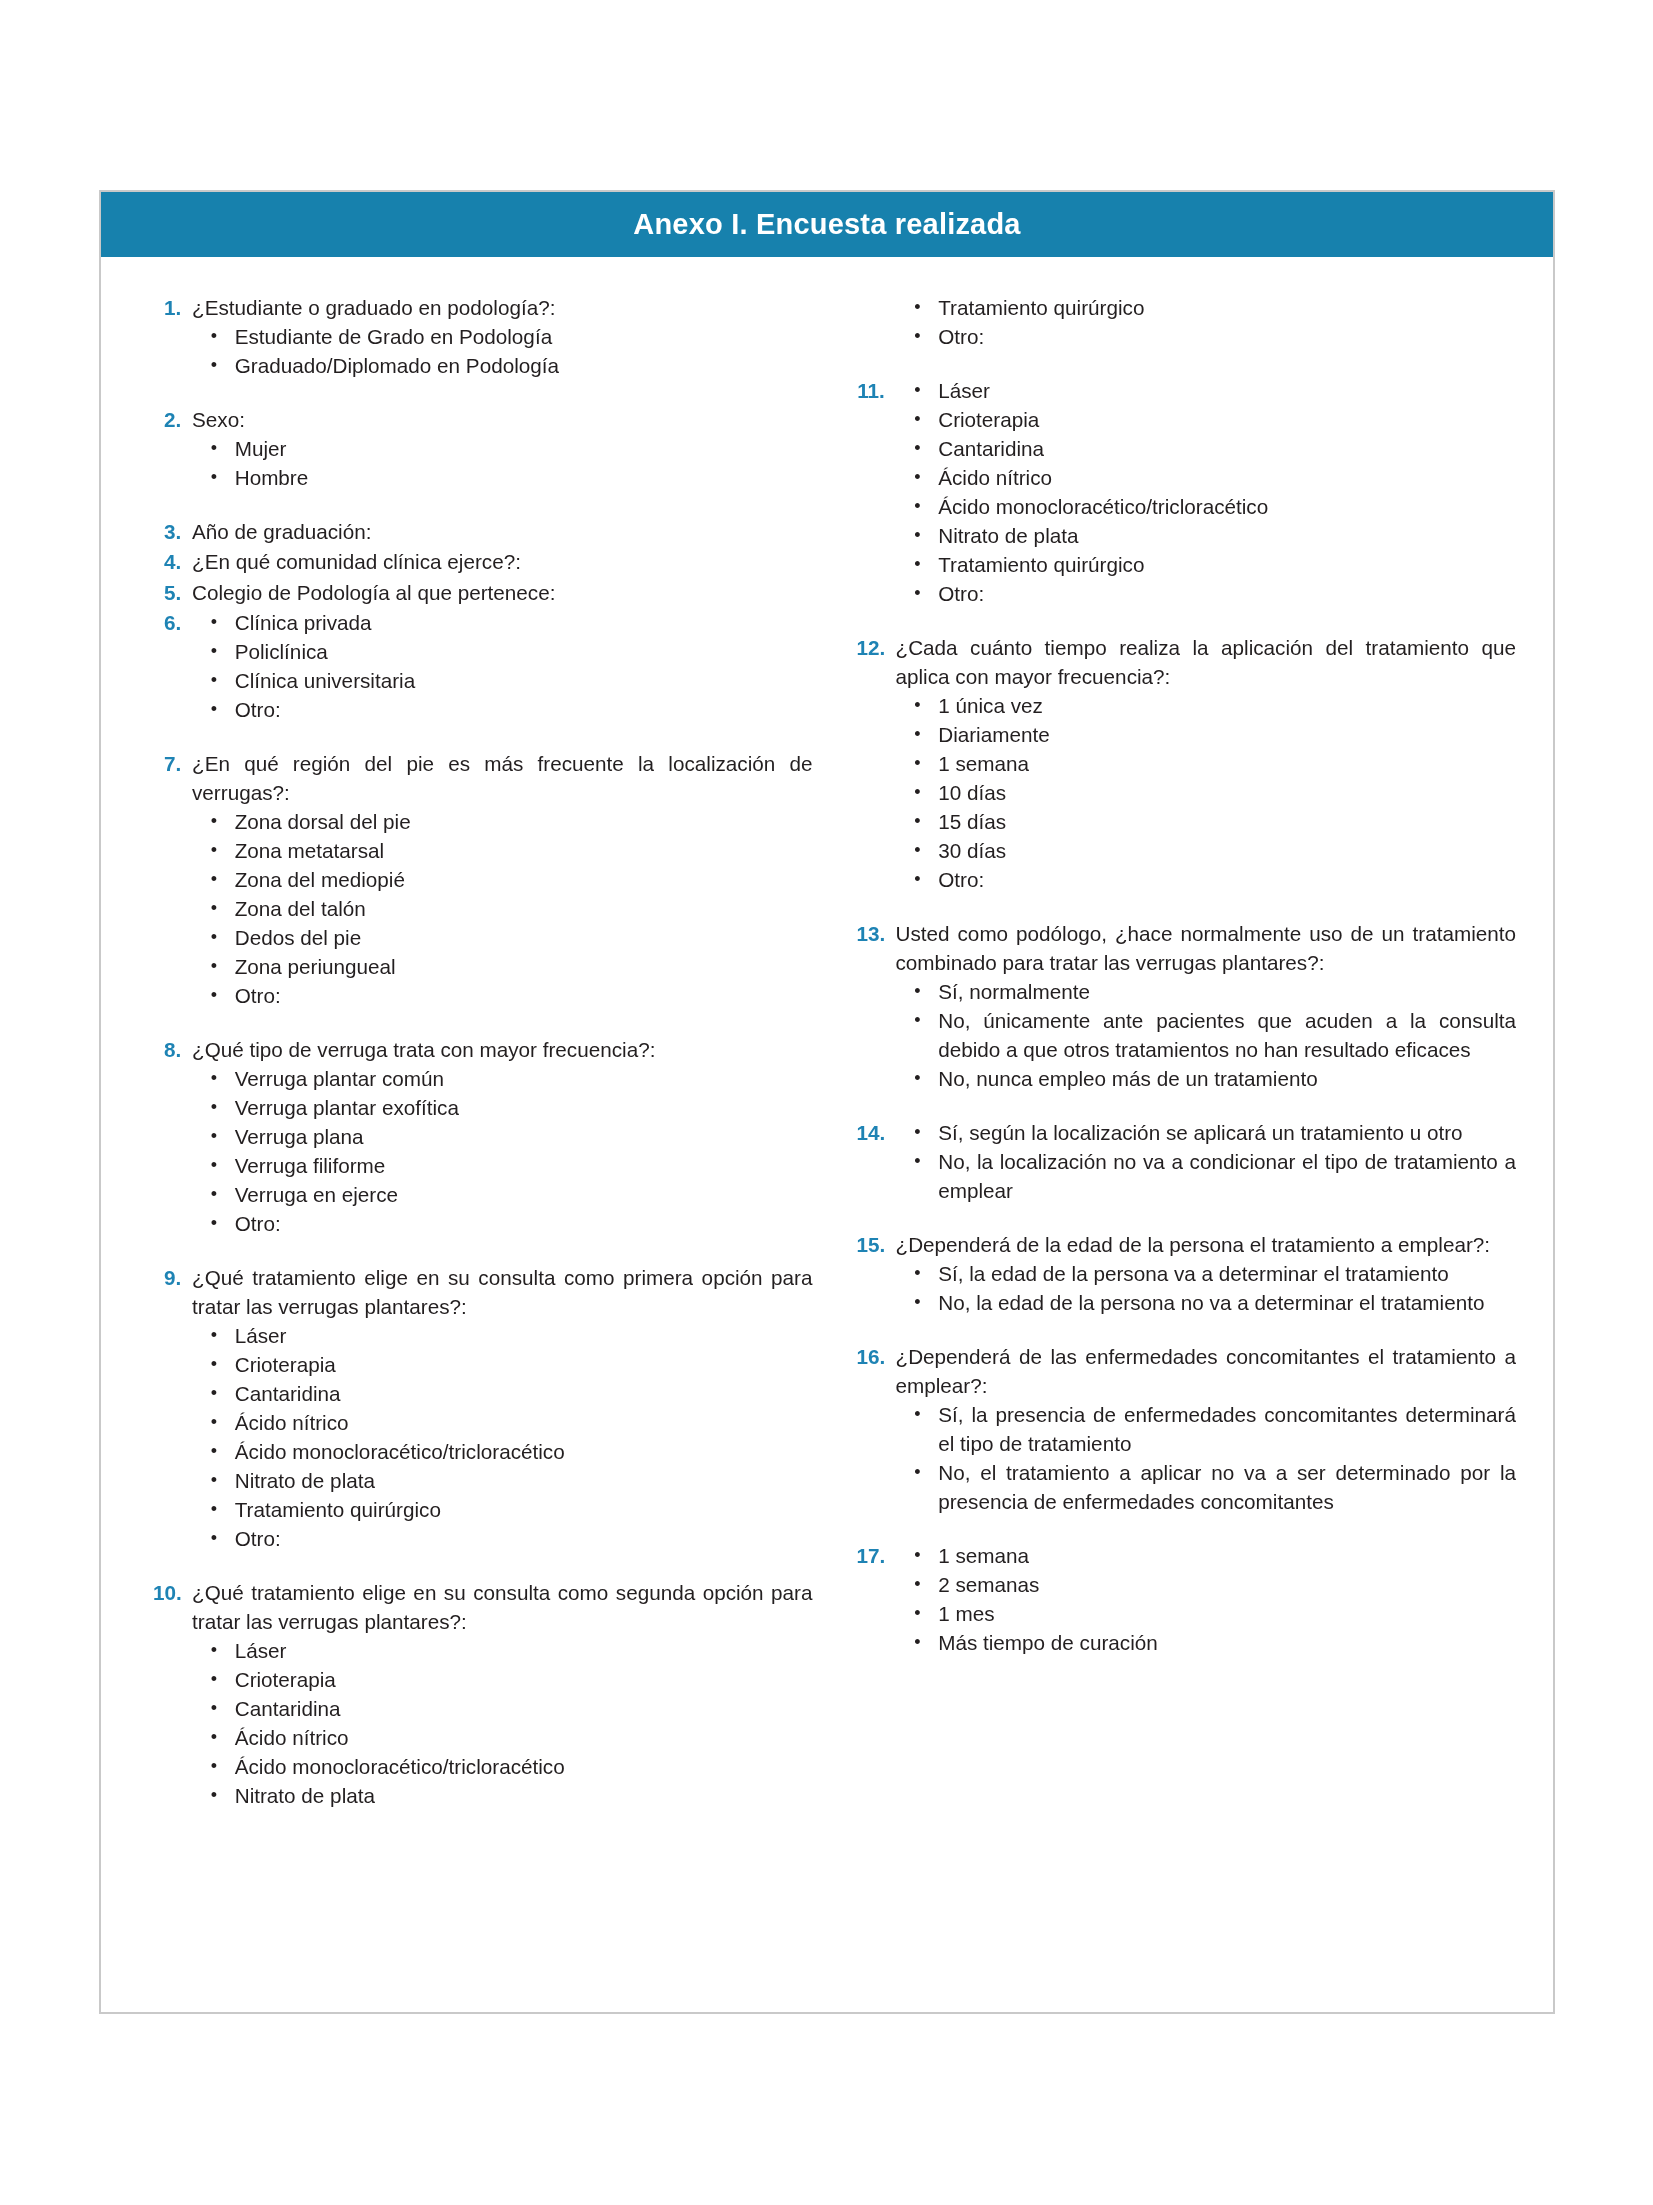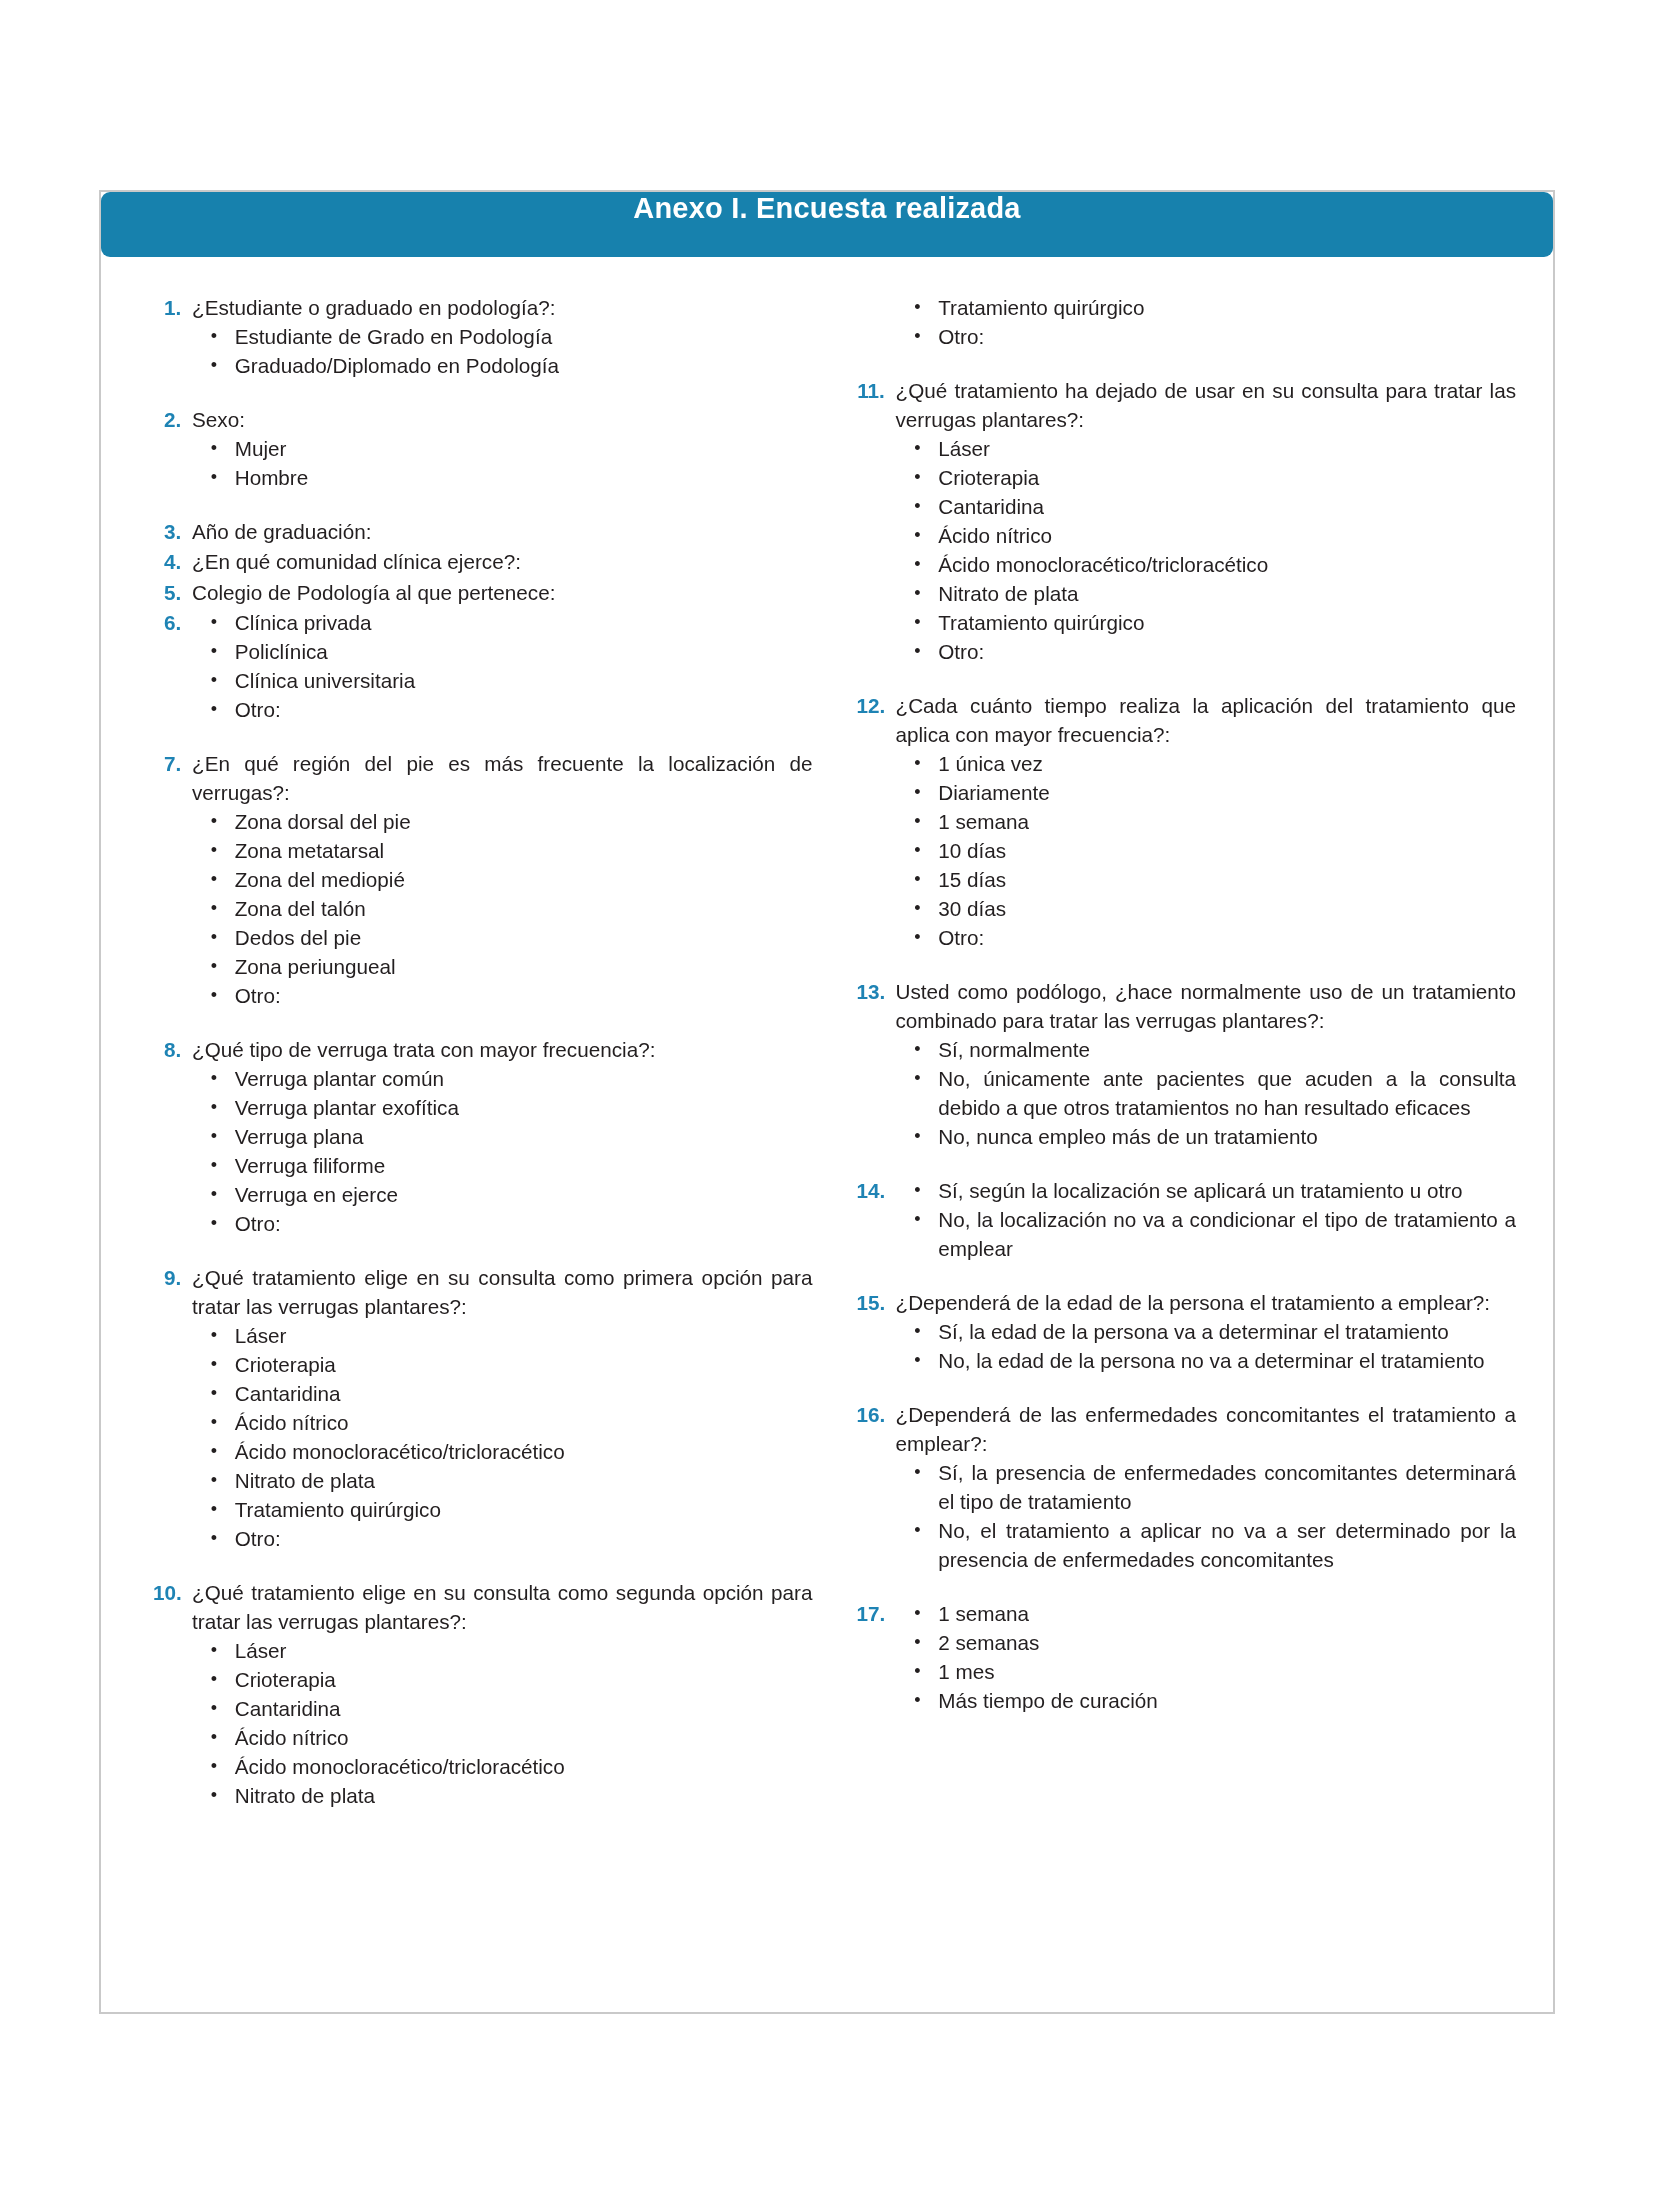--- a/index.html
+++ b/index.html
@@ -23,22 +23,22 @@
     width: 1456px;
     height: 1824px;
     border: 2.7px solid #c9c9c9;
     box-sizing: border-box;
     background: #ffffff;
   }
   .header-bar {
     height: 65px;
     background: #1781ad;
     display: flex;
+    align-items: center;
     justify-content: center;
-    border-radius: 9px;
   }
   .header-title {
     color: #ffffff;
     font-weight: bold;
     font-size: 29px;
     letter-spacing: 0.2px;
   }
   .columns {
     display: flex;
     gap: 44px;
@@ -371,21 +371,20 @@
     <span class="bullet">•</span>
     <span class="opt-text">Otro:</span>
   </li>
 </ul>
     </div>
   </div>
 
   <div class="question">
     <span class="q-num">11.</span>
     <div class="q-body">
-      <div class="q-text">¿Qué tratamiento ha dejado de usar en su consulta para tratar las verrugas plantares?:</div>
       <ul class="q-options">
   <li class="option">
     <span class="bullet">•</span>
     <span class="opt-text">Láser</span>
   </li>
 
   <li class="option">
     <span class="bullet">•</span>
     <span class="opt-text">Crioterapia</span>
   </li>

